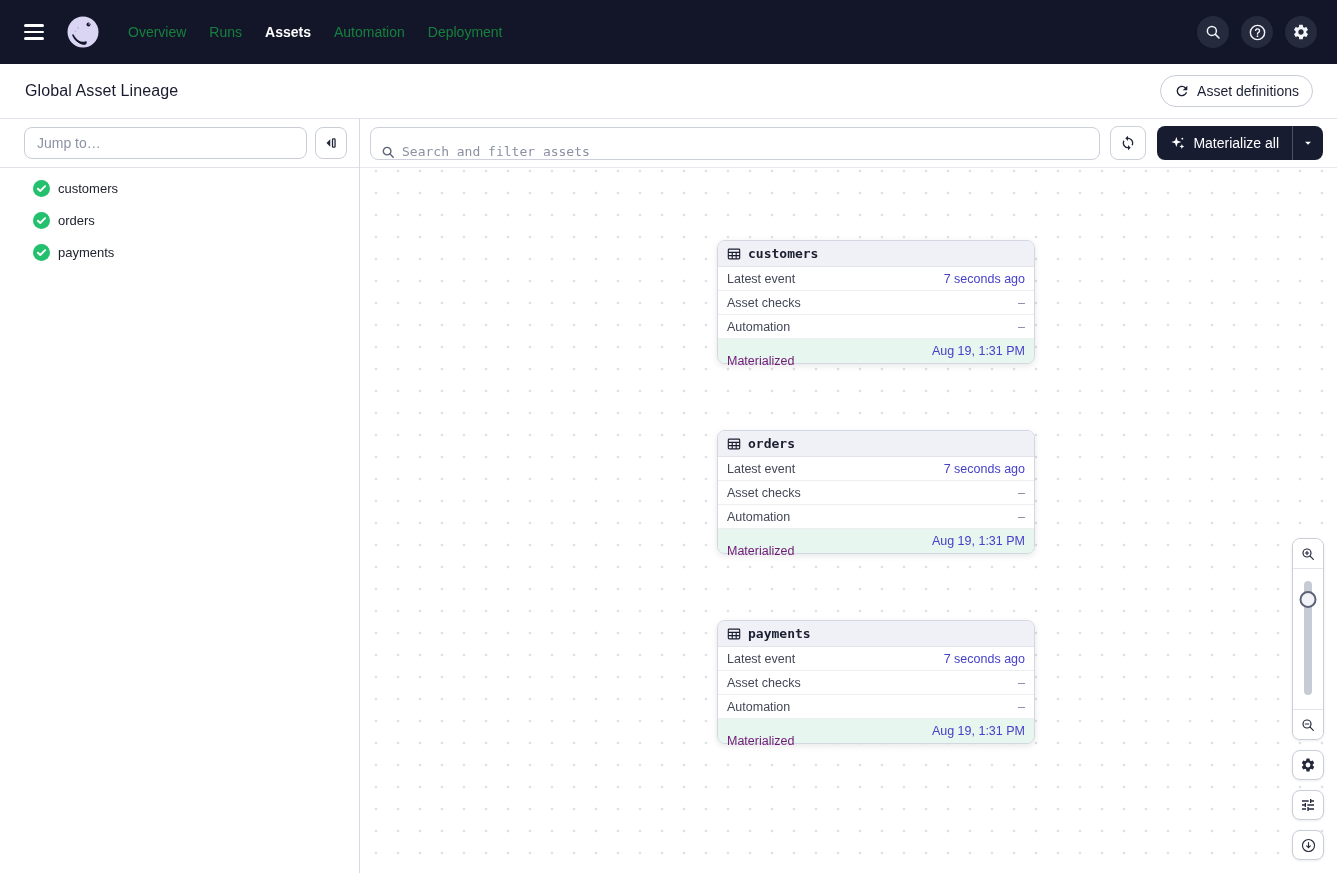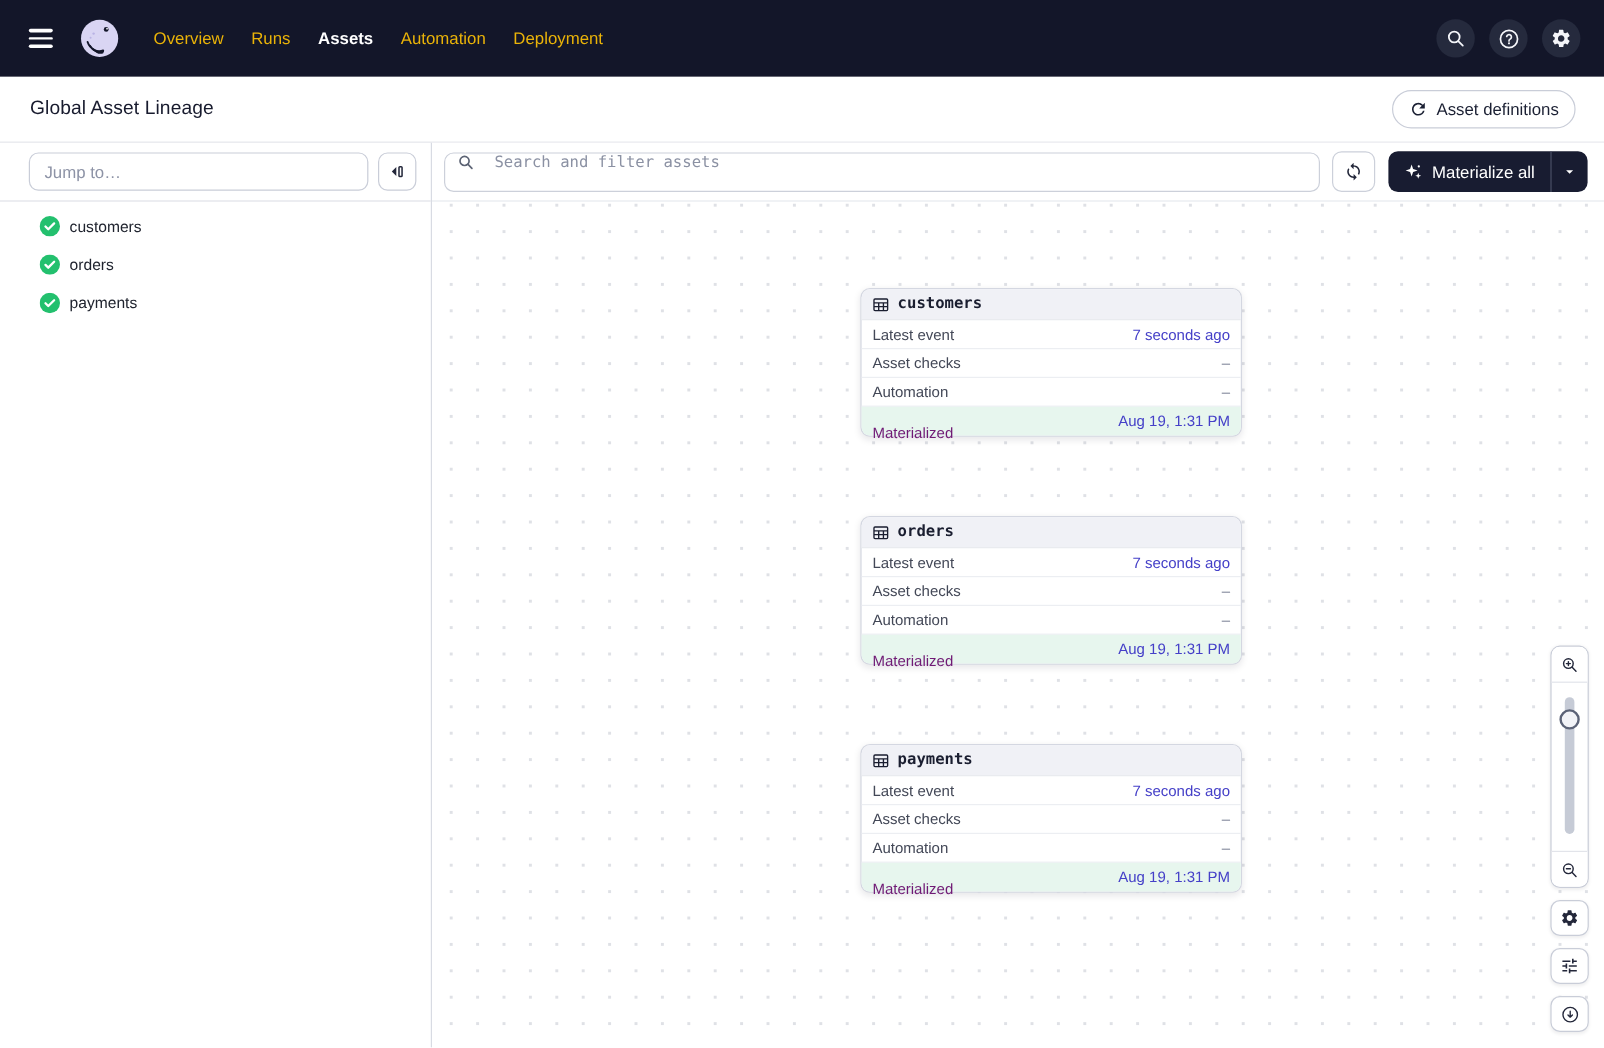--- a/index.html
+++ b/index.html
@@ -7,21 +7,21 @@
   body { font-family:"Liberation Sans", sans-serif; background:#fff; color:#1b1f33; }
   .app { width:1337px; height:873px; display:flex; flex-direction:column; }
 
   
   .topnav { height:64px; background:#131629; display:flex; align-items:center; flex:0 0 auto; }
   .hamburger { width:48px; height:48px; margin-left:10px; background:none; border:none; cursor:pointer;
     display:flex; flex-direction:column; justify-content:center; align-items:center; gap:4px; }
   .hamburger span { display:block; width:20px; height:2.4px; background:#fff; border-radius:2px; }
   .logo { width:34px; height:34px; margin-left:8px; flex:0 0 auto; }
   .nav-links { display:flex; align-items:center; margin-left:26px; gap:19px; }
-  .nav-link { font-size:14px; color:#eab308; text-decoration:none; padding:6px 2px; cursor:pointer; }
+  .nav-link { font-size:14px; color:#15803d; text-decoration:none; padding:6px 2px; cursor:pointer; }
   .nav-link.active { color:#ffffff; font-weight:bold; }
   .nav-spacer { flex:1; }
   .nav-icon-btn { width:32px; height:32px; border-radius:50%; background:#252a3d; border:none; cursor:pointer;
     display:flex; align-items:center; justify-content:center; color:#f4f5f9; margin-right:12px; flex:0 0 auto; }
   .nav-icon-btn:last-child { margin-right:20px; }
 
   
   .page-header { height:55px; background:#fff; border-bottom:1px solid #e1e3e9; display:flex;
     align-items:center; justify-content:space-between; padding:0 24px 0 25px; flex:0 0 auto; }
   .page-title { font-size:16px; font-weight:normal; color:#181b2e; letter-spacing:.1px; }
@@ -39,22 +39,22 @@
   .jump-input::placeholder { color:#8d93a6; }
   .collapse-btn { width:32px; height:32px; flex:0 0 auto; border:1px solid #c9cdd8; border-radius:8px; background:#fff;
     display:flex; align-items:center; justify-content:center; color:#23273a; cursor:pointer; }
   .asset-list { padding-top:4px; }
   .asset-list-item { height:32px; display:flex; align-items:center; gap:8px; padding-left:33px; cursor:pointer; }
   .asset-list-label { font-size:13px; color:#20242f; }
 
   .main { flex:1; position:relative; display:flex; flex-direction:column; min-width:0; background:#fff; }
   .graph-toolbar { height:49px; flex:0 0 auto; display:flex; align-items:center; padding:0 14px 0 10px; gap:8px;
     border-bottom:1px solid #e7e9ee; background:#fff; z-index:3; }
-  .search-wrap { flex:1; height:33px; border:1px solid #ccd0da; border-radius:8px; display:flex; align-items:flex-start;
-    padding:0 10px; gap:17px; color:#5c6374; background:#fff; }
+  .search-wrap { flex:1; height:33px; border:1px solid #ccd0da; border-radius:8px; display:flex; align-items:flex-end;
+    padding:0 10px; gap:7px; color:#5c6374; background:#fff; }
   .search-wrap input { flex:1; border:none; outline:none; font-family:"DejaVu Sans Mono", monospace; font-size:13px;
     color:#1b2033; background:transparent; }
   .search-wrap input::placeholder { color:#8b91a3; }
   .refresh-btn { width:36px; height:34px; flex:0 0 auto; border:1px solid #ccd0da; border-radius:8px; background:#fff;
     display:flex; align-items:center; justify-content:center; color:#23273a; cursor:pointer; margin-left:2px; }
   .split-btn { height:34px; flex:0 0 auto; display:flex; align-items:stretch; background:#181c31; border-radius:8px;
     margin-left:3px; overflow:hidden; }
   .materialize-btn { display:flex; align-items:center; gap:7px; padding:0 13px; background:transparent; border:none;
     color:#fff; font-size:14px; cursor:pointer; font-family:"Liberation Sans", sans-serif; }
   .split-divider { width:1px; background:#4a4e66; margin:0; }

